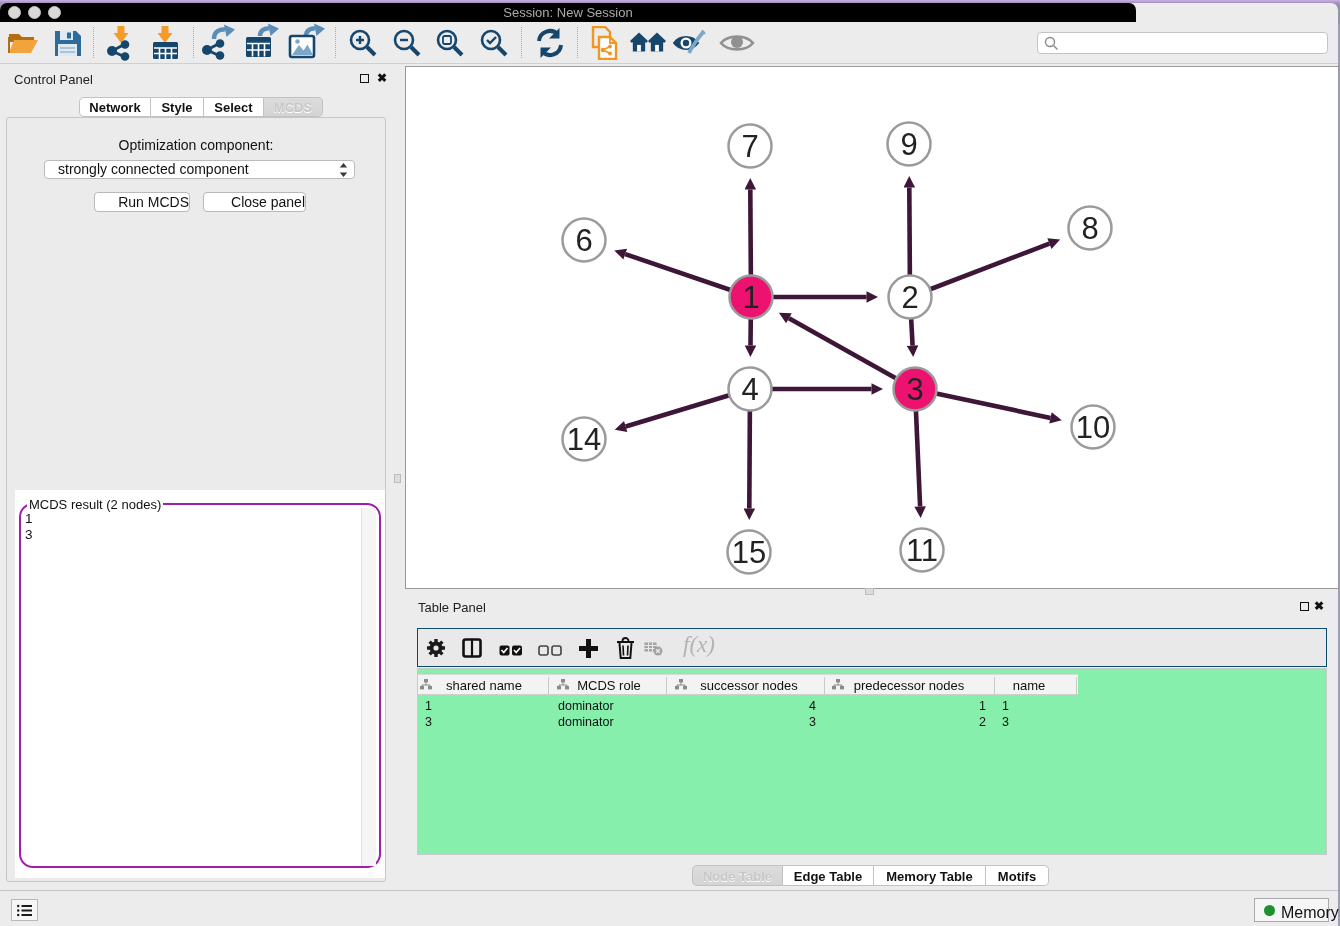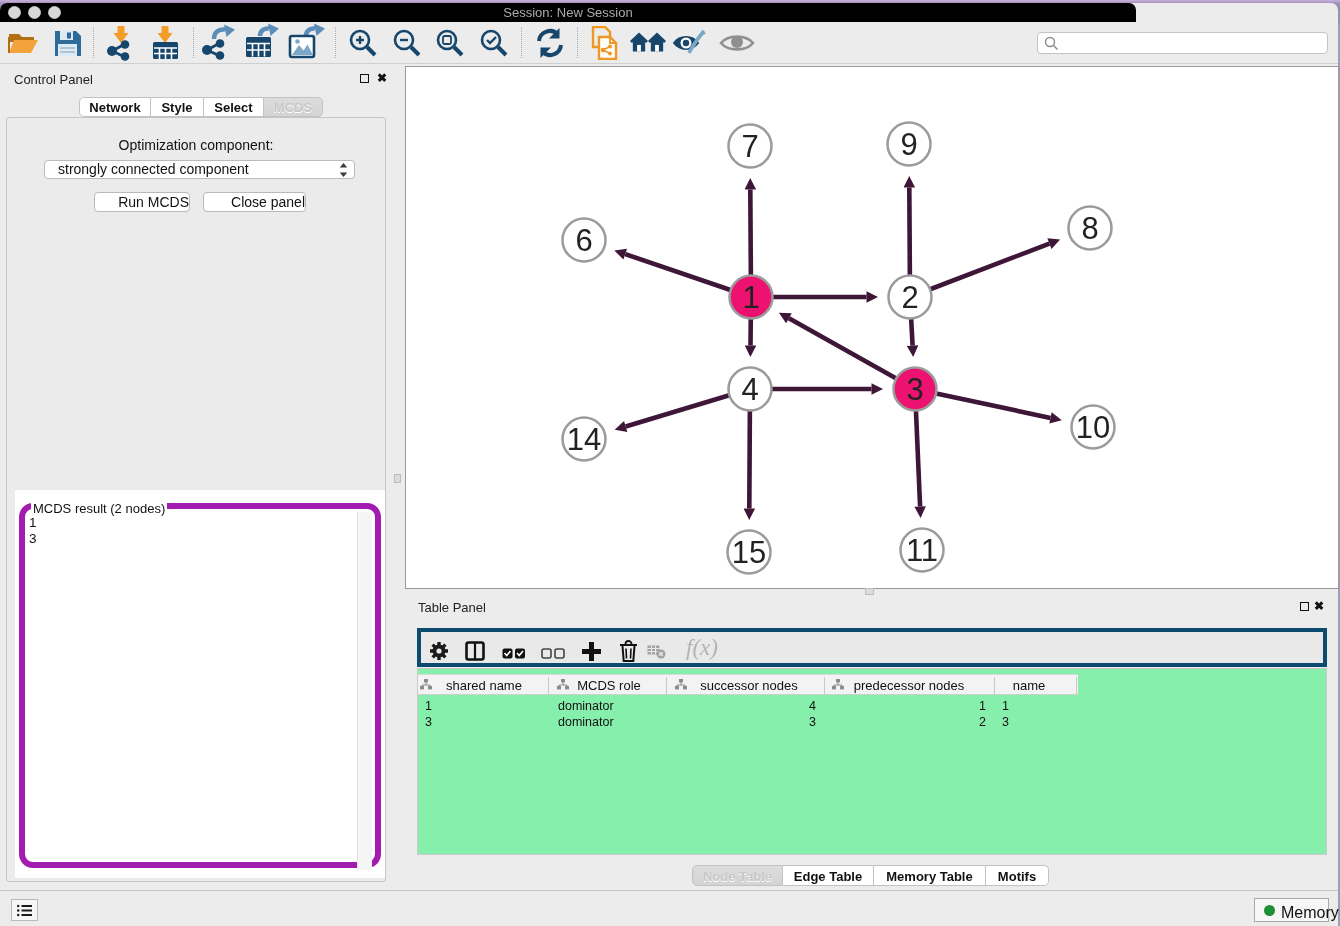--- a/index.html
+++ b/index.html
@@ -26,38 +26,38 @@
 .tabbar{position:absolute;display:flex;}
 .tab{height:20px;line-height:20px;white-space:nowrap;overflow:hidden;background:#fff;border:1px solid #c2c2c2;border-left:none;font-size:13px;font-weight:bold;color:#111;text-align:center;padding:0 8px;box-sizing:border-box;}
 .tab.first{border-left:1px solid #c2c2c2;border-radius:5px 0 0 5px;}
 .tab.last{border-radius:0 5px 5px 0;}
 .tab.sel{background:linear-gradient(#dcdcdc,#d4d4d4);color:#c7c7c7;text-shadow:0 1px 0 #fff;}
 #opt-label{position:absolute;left:0;top:134px;width:392px;text-align:center;font-size:14px;color:#111;}
 #cp-select{position:absolute;left:44px;top:157px;width:311px;height:19px;background:#fff;border:1px solid #bbb;border-radius:4px;box-sizing:border-box;font-size:14px;color:#111;line-height:17px;padding-left:13px;}
 #cp-select .chev{position:absolute;right:6px;top:2px;}
 .pbtn{position:absolute;height:20px;background:#fff;border:1px solid #b9b9b9;border-radius:4px;box-sizing:border-box;font-size:14px;color:#111;text-align:right;line-height:18px;}
 #res-panel{position:absolute;left:15px;top:487px;width:370px;height:388px;background:#fff;}
-#res-field{position:absolute;left:4px;top:13px;width:362px;height:365px;border:6px solid #a21caf;border-radius:14px;box-sizing:border-box;}
+#res-field{position:absolute;left:4px;top:13px;width:362px;height:365px;border:2px solid #a21caf;border-radius:14px;box-sizing:border-box;}
 #res-label{position:absolute;left:6px;top:-8px;background:#fff;font-size:13px;color:#111;padding:0 2px;}
 #res-text{position:absolute;left:4px;top:6px;font-size:13.5px;color:#111;line-height:16px;}
 #res-scroll{position:absolute;right:3px;top:3px;width:14px;height:358px;background:#f5f5f5;border-left:1px solid #e2e2e2;}
 
 #vdivider{position:absolute;left:392px;top:61px;width:13px;height:826px;background:#ececec;}
 #vhandle{position:absolute;left:394px;top:471px;width:7px;height:9px;background:#dcdcdc;border:1px solid #bdbdbd;box-sizing:border-box;}
 #hhandle{position:absolute;left:865px;top:585px;width:9px;height:7px;background:#dcdcdc;border:1px solid #bdbdbd;box-sizing:border-box;}
 
 #netwin{position:absolute;left:405px;top:63px;width:934px;height:523px;background:#fff;border:1px solid #999;box-sizing:border-box;}
 #netbar{position:absolute;left:0;top:0;width:100%;height:24px;background:linear-gradient(#f0f0f0,#dfdfdf);border-bottom:1px solid #b3b3b3;}
 #netbar .t{position:absolute;width:100%;text-align:center;top:2px;font-size:13px;font-weight:bold;color:#111;}
 .tl2{position:absolute;top:3px;width:13px;height:13px;border-radius:50%;box-sizing:border-box;display:flex;align-items:center;justify-content:center;}
 .tl2 svg{display:block;}
 #netsvg{position:absolute;left:0;top:24px;}
 
 #tp-title{position:absolute;left:418px;top:597px;font-size:13px;color:#222;}
-#tp-toolbar{position:absolute;left:417px;top:625px;width:910px;height:39px;background:#e9e9e9;border:4px solid #0c4a6e;box-sizing:border-box;}
+#tp-toolbar{position:absolute;left:417px;top:625px;width:910px;height:39px;background:#e9e9e9;border:1px solid #0c4a6e;box-sizing:border-box;}
 #tp-table{position:absolute;left:417px;top:665px;width:910px;height:187px;background:#86efac;border:1px solid #c9c9c9;box-sizing:border-box;}
 #tp-header{position:absolute;left:0px;top:5px;width:660px;height:21px;background:#f3f3f3;border-top:1px solid #d9d9d9;border-bottom:1px solid #cfcfcf;box-sizing:border-box;}
 .th{position:absolute;top:3px;font-size:13px;color:#111;text-align:center;}
 .thsep{position:absolute;top:2px;width:0;height:17px;border-left:1px solid #c9c9c9;}
 .treeicon{position:absolute;top:4px;}
 .td{position:absolute;font-size:12.5px;color:#111;}
 
 #btabs{position:absolute;left:692px;top:862px;}
 #btabs .tab{height:21px;line-height:21px;}
 

